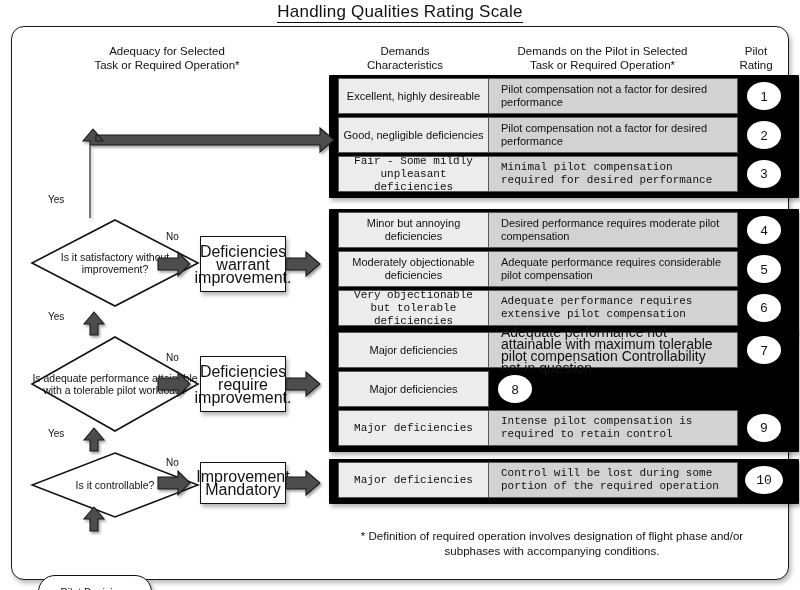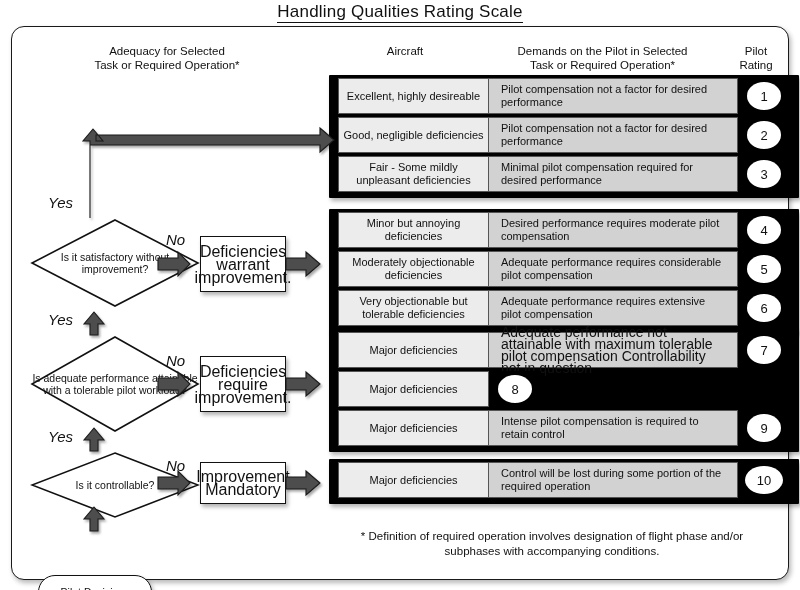--- a/index.html
+++ b/index.html
@@ -39,21 +39,21 @@
   .group .bracket{
     position:absolute;left:0;top:0;width:100%;height:100%;
     background:#000;border-radius:1px;
     box-shadow:2px 3px 4px rgba(0,0,0,.30);
   }
   .rowwrap{position:absolute;left:9px;top:3px;right:0;}
   .row{
     position:relative;height:36px;margin-bottom:3px;
     display:flex;align-items:stretch;
   }
-  .row:last-child{margin-bottom:12px;}
+  .row:last-child{margin-bottom:12px;font-family:Liberation Mono, monospace;}
   .cell-char{
     width:151px;background:#ececec;border:1px solid #555;
     display:flex;align-items:center;justify-content:center;
     text-align:center;font-size:11px;line-height:13px;padding:0 3px;
     box-sizing:border-box;color:#111;
   }
   .cell-dem{
     width:249px;background:#d2d2d2;border:1px solid #555;border-left:none;
     display:flex;align-items:center;justify-content:center;
     text-align:left;font-size:11px;line-height:13px;padding:0 12px;
@@ -95,21 +95,21 @@
 
   
   .term{
     position:absolute;background:#fff;border:1.3px solid #111;border-radius:22px;
     display:flex;align-items:center;justify-content:center;
     text-align:center;font-size:10.5px;color:#111;
     box-shadow:2px 3px 4px rgba(0,0,0,.30);box-sizing:border-box;margin-top:44px;
   }
 
   
-  .elabel{position:absolute;font-size:15px;color:#111;font-style:italic;}
+  .elabel{position:absolute;font-size:10px;color:#111;}
 
   
   #arrows{position:absolute;left:0;top:0;width:800px;height:590px;pointer-events:none;}
 
   
   .footnote{
     position:absolute;left:352px;top:529px;width:400px;
     text-align:center;font-size:11.5px;line-height:15px;color:#111;
   }
 </style>
@@ -120,21 +120,22 @@
 
   <div class="title"><span>Handling Qualities Rating Scale</span></div>
 
   <div class="panel"></div>
 
   <div class="colhead" id="hdr-adequacy">
     <div>Adequacy for Selected</div>
     <div>Task or Required  Operation*</div>
   </div>
   <div class="colhead" id="hdr-aircraft">
-    <div>Aircraft</div>
+    <div>Demands</div>
+    <div>Characteristics</div>
   </div>
   <div class="colhead" id="hdr-demands">
     <div>Demands on the Pilot in Selected</div>
     <div>Task or Required Operation*</div>
   </div>
   <div class="colhead" id="hdr-rating">
     <div>Pilot</div>
     <div>Rating</div>
   </div>
 

